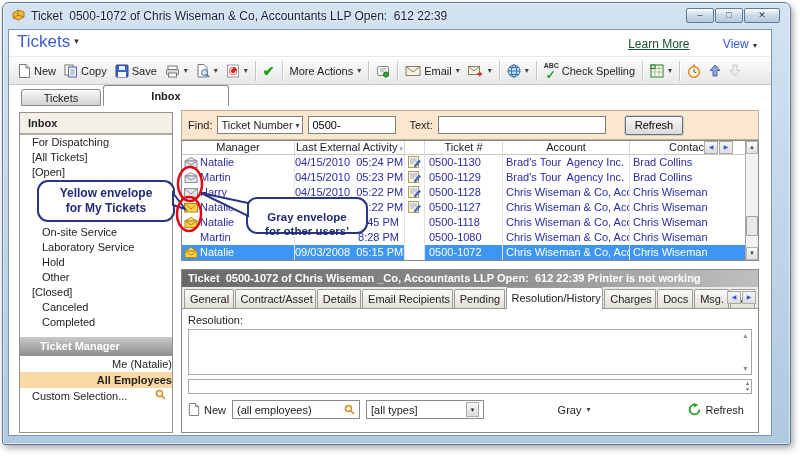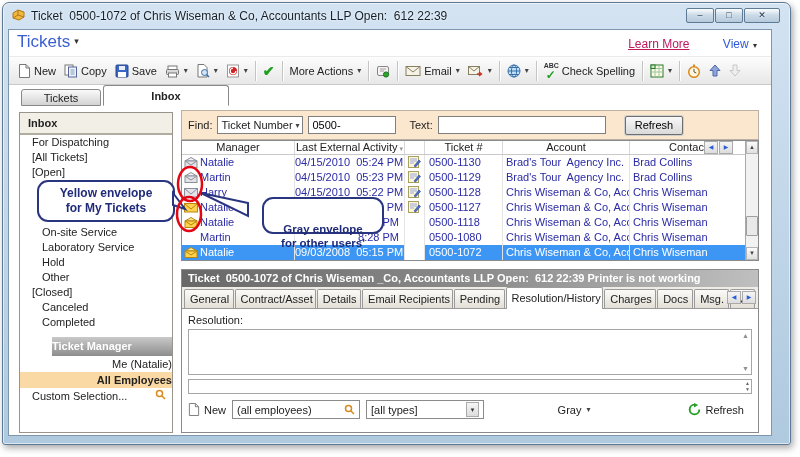--- a/index.html
+++ b/index.html
@@ -15,21 +15,21 @@
     background:linear-gradient(#FBFDFE,#CDDBE8 45%,#B6CADC); font-size:9px; line-height:13px;
     text-align:center; color:#27394B; }
   .wbtn.close { width:36px; }
   .inner { position:absolute; left:5px; right:18px; top:26px; bottom:8px;
     background:#fff; border:1px solid #7E97AD; overflow:hidden; }
   
   .header-row { height:26px; position:relative; padding:2px 8px; }
   .app-title { font-size:17px; color:#3A5FD0; }
   .app-title-dd { font-size:9px; color:#333; margin-left:4px; vertical-align:3px; }
   .links { position:absolute; right:14px; top:7px; font-size:12px; }
-  .learn-link { color:#be185d; text-decoration:underline; margin-right:30px; cursor:pointer; }
+  .learn-link { color:#14532d; text-decoration:underline; margin-right:30px; cursor:pointer; }
   .view-menu { color:#2E58D8; cursor:pointer; }
   .view-menu .dd { color:#333; }
   
   .toolbar { height:29px; background:linear-gradient(#FDFDFD,#E7E7E7);
     border-top:1px solid #EAEAEA; border-bottom:1px solid #C9C9C9;
     display:flex; align-items:center; padding:0 5px; }
   .tbtn { display:flex; align-items:center; gap:3px; padding:2px 4px; border-radius:2px; white-space:nowrap; }
   .dd { font-size:8px; color:#444; margin-left:1px; }
   .sep { width:1px; height:20px; background:#C4C4C4; margin:0 3px; box-shadow:1px 0 0 #fff; }
   .bigcheck { color:#1F9E1F; font-size:14px; font-weight:bold; }
@@ -44,22 +44,22 @@
   .tab.active { width:126px; height:21px; line-height:20px; background:#fff; font-weight:bold;
     border-bottom:1px solid #fff; position:relative; z-index:2; }
   .content { position:absolute; left:0; right:0; top:76px; bottom:0; }
   
   .sidebar { position:absolute; left:10px; top:6px; width:154px; height:321px;
     border:1px solid #98948C; background:#fff; overflow:hidden; }
   .sb-header { height:22px; line-height:21px; padding-left:8px; font-weight:bold;
     background:#F2EFE6; border-bottom:2px solid #B0ACA0; }
   .sb-item { height:15px; line-height:15px; padding-left:12px; white-space:nowrap; overflow:hidden; cursor:pointer; }
   .sb-item.ind { padding-left:22px; }
-  .sb-tm-header { margin-top:7px; height:19px; line-height:19px; padding-left:0;
-    font-weight:bold; color:#fff; background:linear-gradient(#C9C9C9,#8D8D8D);margin-left:32px; }
+  .sb-tm-header { margin-top:7px; height:19px; line-height:19px; padding-left:20px;
+    font-weight:bold; color:#fff; background:linear-gradient(#C9C9C9,#8D8D8D); }
   .sb-tm .sb-item { height:16px; line-height:16px;text-align:right; }
   .sb-item.selected { background:#FBD9A4; font-weight:bold; }
   .sb-item.custom { display:flex; justify-content:space-between; align-items:center; padding-right:6px; }
   
   .main { position:absolute; left:172px; top:4px; width:578px; }
   .findbar { height:30px; background:#FBE7CD; border:1px solid #B9B2A4;
     display:flex; align-items:center; padding:0 6px; gap:5px; position:relative; }
   .fb-select { width:86px; height:18px; border:1px solid #7F7F7F; background:#fff;
     display:flex; align-items:center; justify-content:space-between; padding:0 3px; cursor:pointer; }
   .fb-input { width:88px; height:18px; border:1px solid #7F7F7F; background:#fff; padding:0 3px;
@@ -121,21 +121,21 @@
   .df-types { width:118px; }
   .ddbtn { width:13px; height:15px; background:linear-gradient(#F5F5F5,#DDD); border:1px solid #AAA;
     font-size:7px; text-align:center; line-height:13px; color:#333; }
   .df-more { margin-left:auto; margin-right:92px; display:flex; align-items:center; gap:4px; cursor:pointer; }
   .df-refresh { display:flex; align-items:center; gap:4px; margin-right:8px; cursor:pointer; }
   
   .overlay { position:absolute; left:0; top:0; width:760px; height:330px; pointer-events:none; z-index:7; }
   .bubble { position:absolute; background:#fff; border:2px solid #2A3580; border-radius:11px;
     font-weight:bold; color:#202C7A; font-size:12px; text-align:center; z-index:6; padding-top:4px; line-height:15px; }
   .b1 { left:28px; top:74px; width:138px; height:42px; }
-  .b2 { left:253px; top:91px; width:122px; height:37px; font-size:11.5px; line-height:14px; padding-top:23px; }
+  .b2 { left:237px; top:91px; width:122px; height:37px; font-size:11.5px; line-height:14px; padding-top:11px; }
 </style>
 </head>
 <body>
 
 <div class="window">
   <div class="titlebar">
     <span><svg width="15" height="14" viewBox="0 0 15 14">
           <path d="M2 5 L7 2 L13 4 L13 9 L8 12 L2 10 Z" fill="#F0B83C" stroke="#B07818"></path>
           <path d="M7 2 L7 7 L13 9 M7 7 L2 10" stroke="#B07818" fill="none"></path>
         </svg></span>

